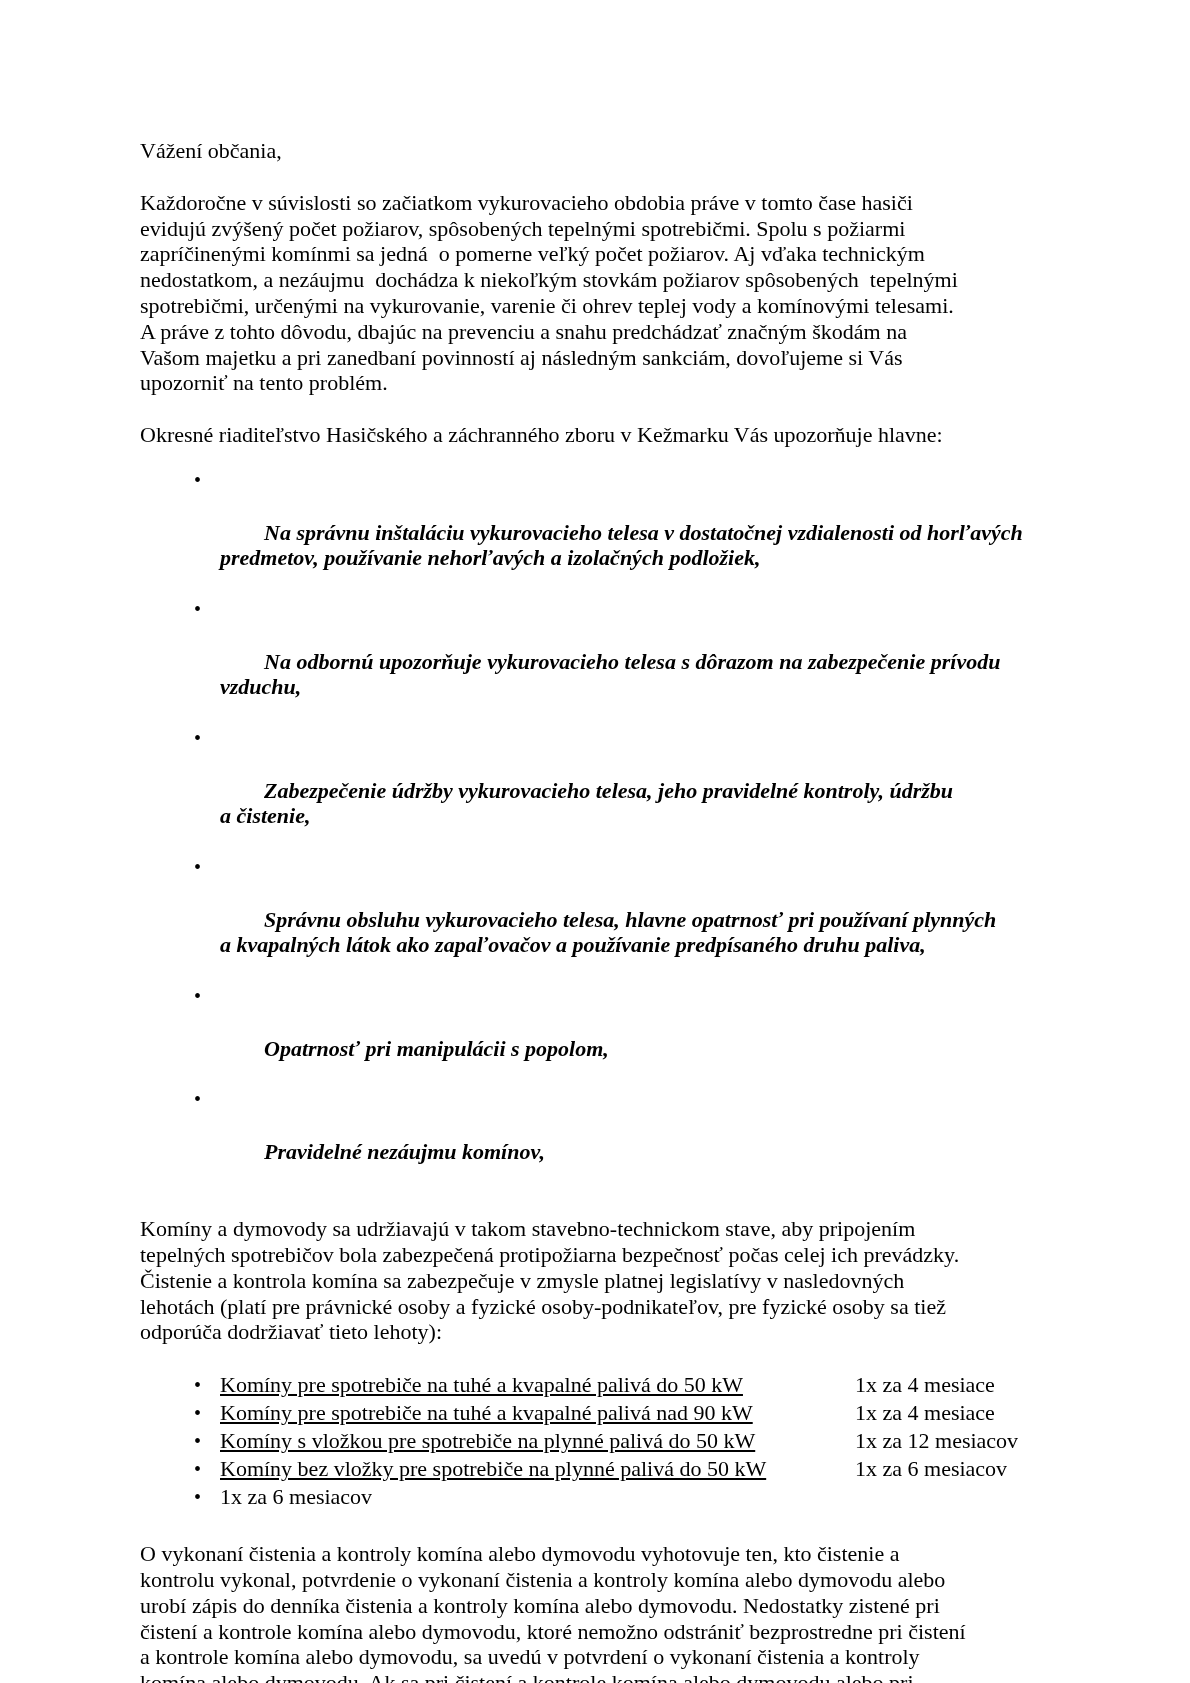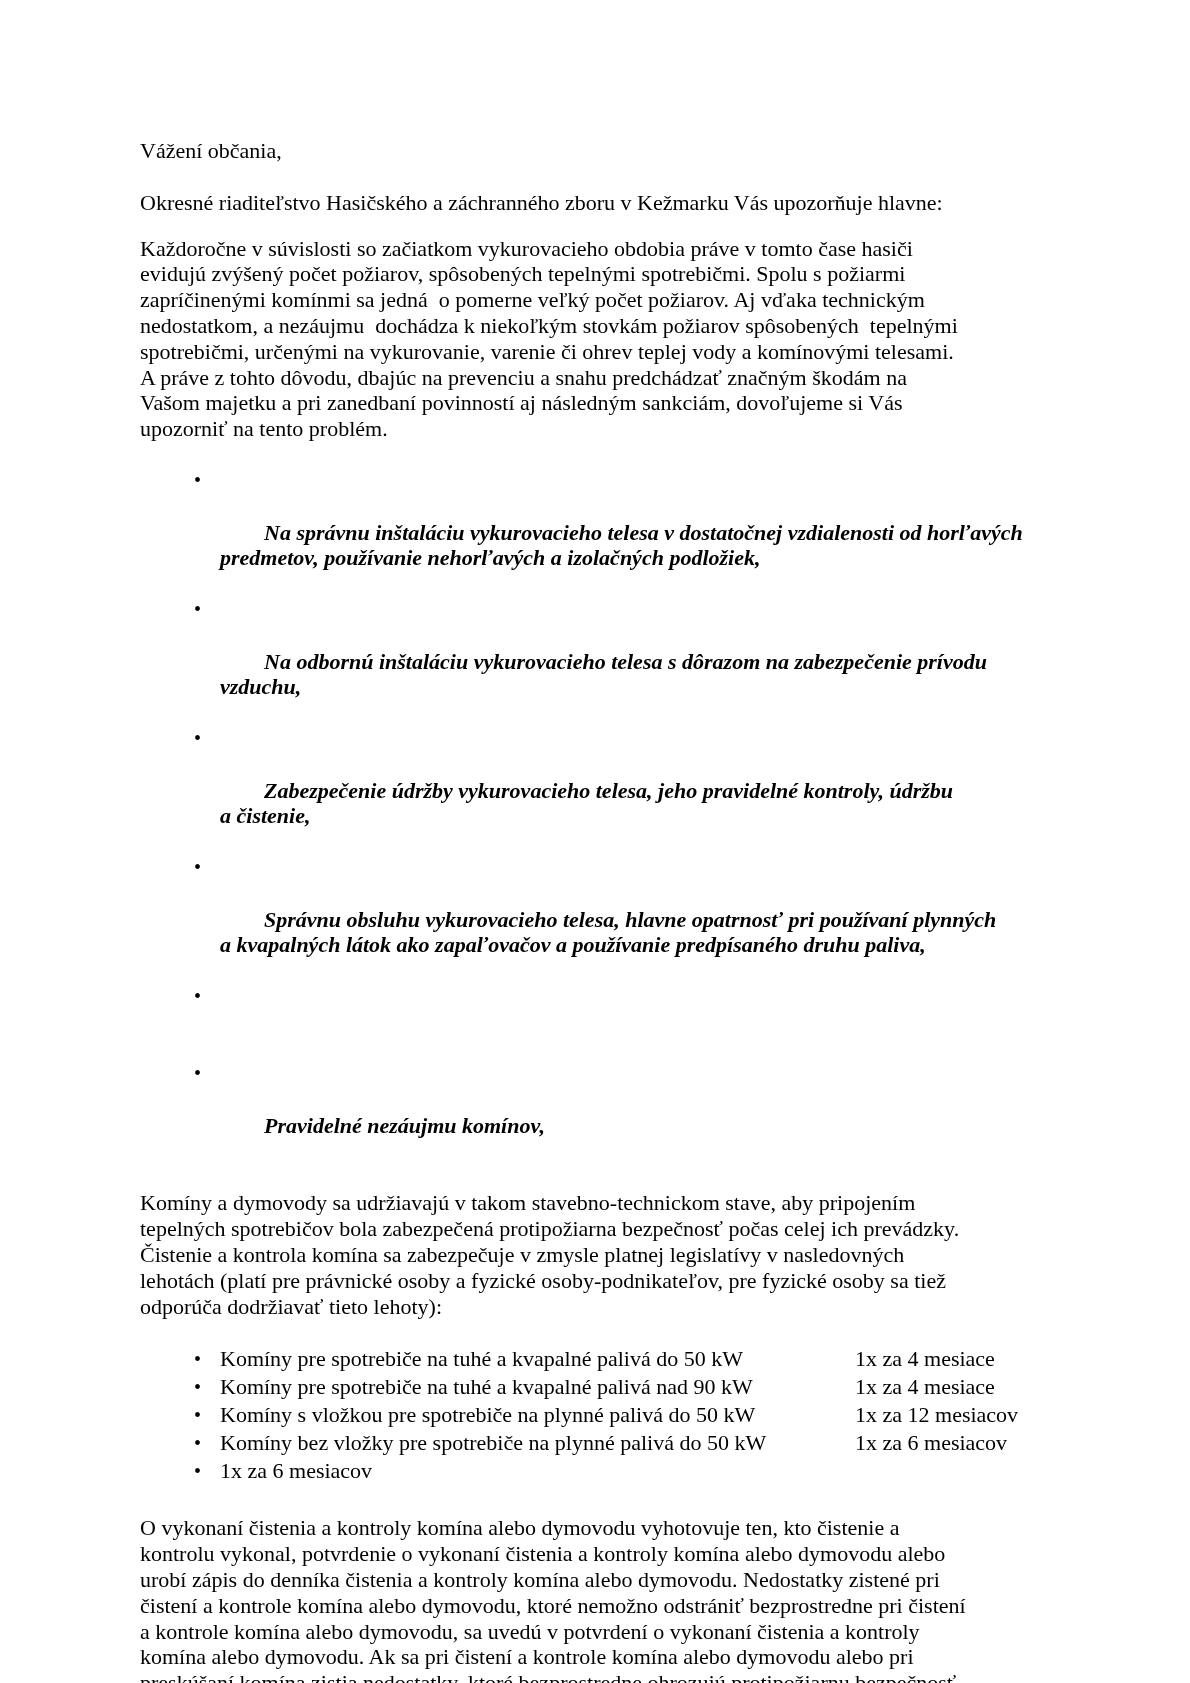--- a/index.html
+++ b/index.html
@@ -69,67 +69,69 @@
     display: flex;
   }
   .interval-item .dot {
     position: absolute;
     left: 54px;
     top: 0;
     font-size: 20px;
   }
   .interval-label {
     flex: 0 0 635px;
+    text-decoration: underline;
   }
   .interval-value {
     flex: 1;
   }
 </style>
 </head>
 <body>
 
 <div class="page">
   <div class="content">
 
     <p class="para greeting">Vážení občania,</p>
 
-    <p class="para notice-heading">Okresné riaditeľstvo Hasičského a záchranného zboru v Kežmarku Vás upozorňuje hlavne:</p>
-
     <p class="para">Každoročne v súvislosti so začiatkom vykurovacieho obdobia práve v tomto čase hasiči
 evidujú zvýšený počet požiarov, spôsobených tepelnými spotrebičmi. Spolu s požiarmi
 zapríčinenými komínmi sa jedná  o pomerne veľký počet požiarov. Aj vďaka technickým
 nedostatkom, a nezáujmu  dochádza k niekoľkým stovkám požiarov spôsobených  tepelnými
 spotrebičmi, určenými na vykurovanie, varenie či ohrev teplej vody a komínovými telesami.
 A práve z tohto dôvodu, dbajúc na prevenciu a snahu predchádzať značným škodám na
 Vašom majetku a pri zanedbaní povinností aj následným sankciám, dovoľujeme si Vás
 upozorniť na tento problém.</p>
 
+    <p class="para notice-heading">Okresné riaditeľstvo Hasičského a záchranného zboru v Kežmarku Vás upozorňuje hlavne:</p>
+
     <ul class="warning-list">
       <li class="warning-item">
         <span class="dot">•</span>
         <span>Na správnu inštaláciu vykurovacieho telesa v dostatočnej vzdialenosti od horľavých
 predmetov, používanie nehorľavých a izolačných podložiek,</span>
       </li>
       <li class="warning-item">
         <span class="dot">•</span>
-        <span>Na odbornú inštaláciu vykurovacieho telesa s dôrazom na zabezpečenie prívodu
+        <span>Na odbornú upozorňuje vykurovacieho telesa s dôrazom na zabezpečenie prívodu
 vzduchu,</span>
       </li>
       <li class="warning-item">
         <span class="dot">•</span>
         <span>Zabezpečenie údržby vykurovacieho telesa, jeho pravidelné kontroly, údržbu
 a čistenie,</span>
       </li>
       <li class="warning-item">
         <span class="dot">•</span>
         <span>Správnu obsluhu vykurovacieho telesa, hlavne opatrnosť pri používaní plynných
 a kvapalných látok ako zapaľovačov a používanie predpísaného druhu paliva,</span>
       </li>
       <li class="warning-item">
         <span class="dot">•</span>
+        <span>Opatrnosť pri manipulácii s popolom,</span>
       </li>
       <li class="warning-item">
         <span class="dot">•</span>
         <span>Pravidelné nezáujmu komínov,</span>
       </li>
     </ul>
 
     <p class="para">Komíny a dymovody sa udržiavajú v takom stavebno-technickom stave, aby pripojením
 tepelných spotrebičov bola zabezpečená protipožiarna bezpečnosť počas celej ich prevádzky.
 Čistenie a kontrola komína sa zabezpečuje v zmysle platnej legislatívy v nasledovných

